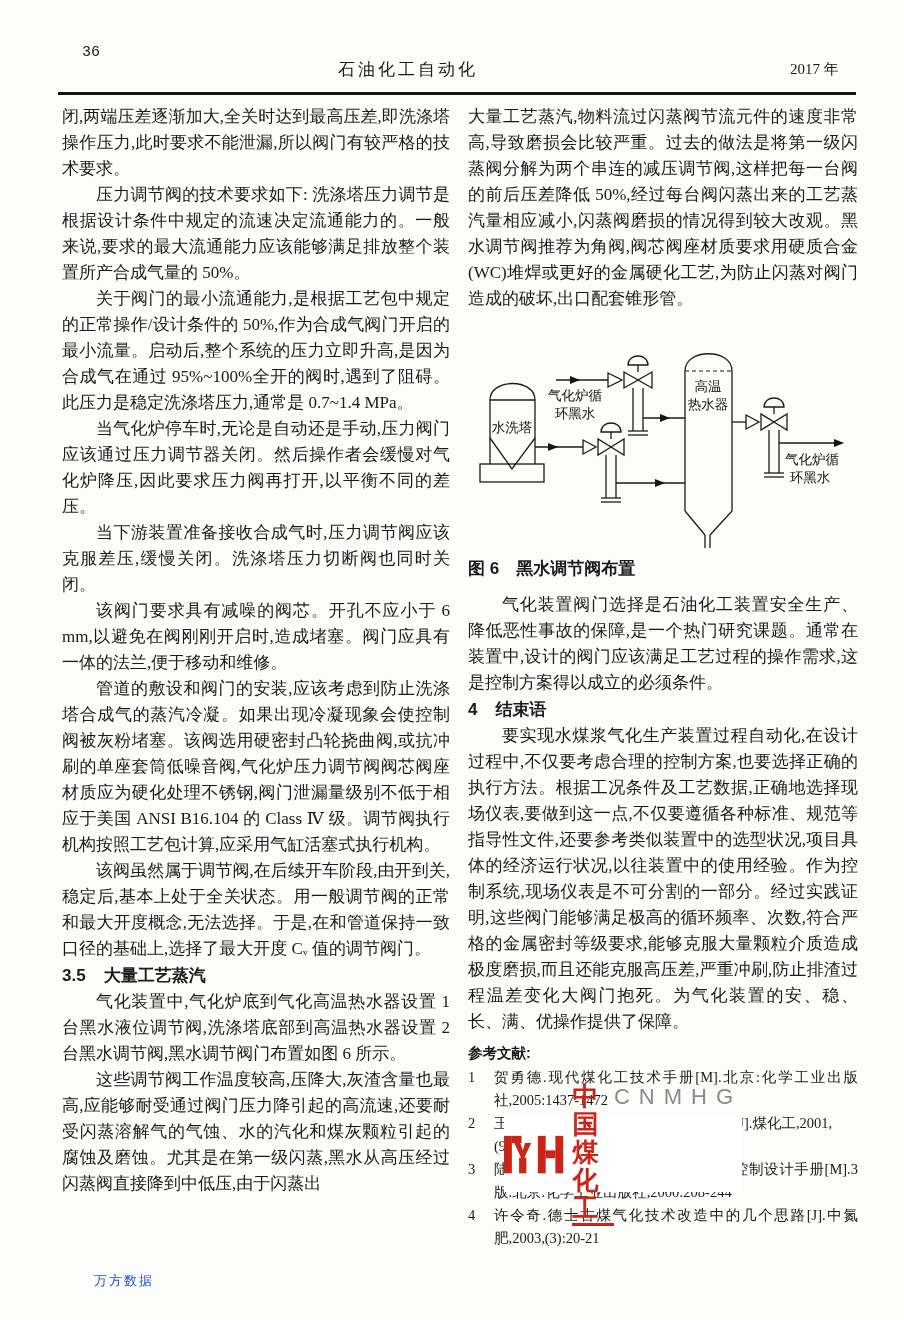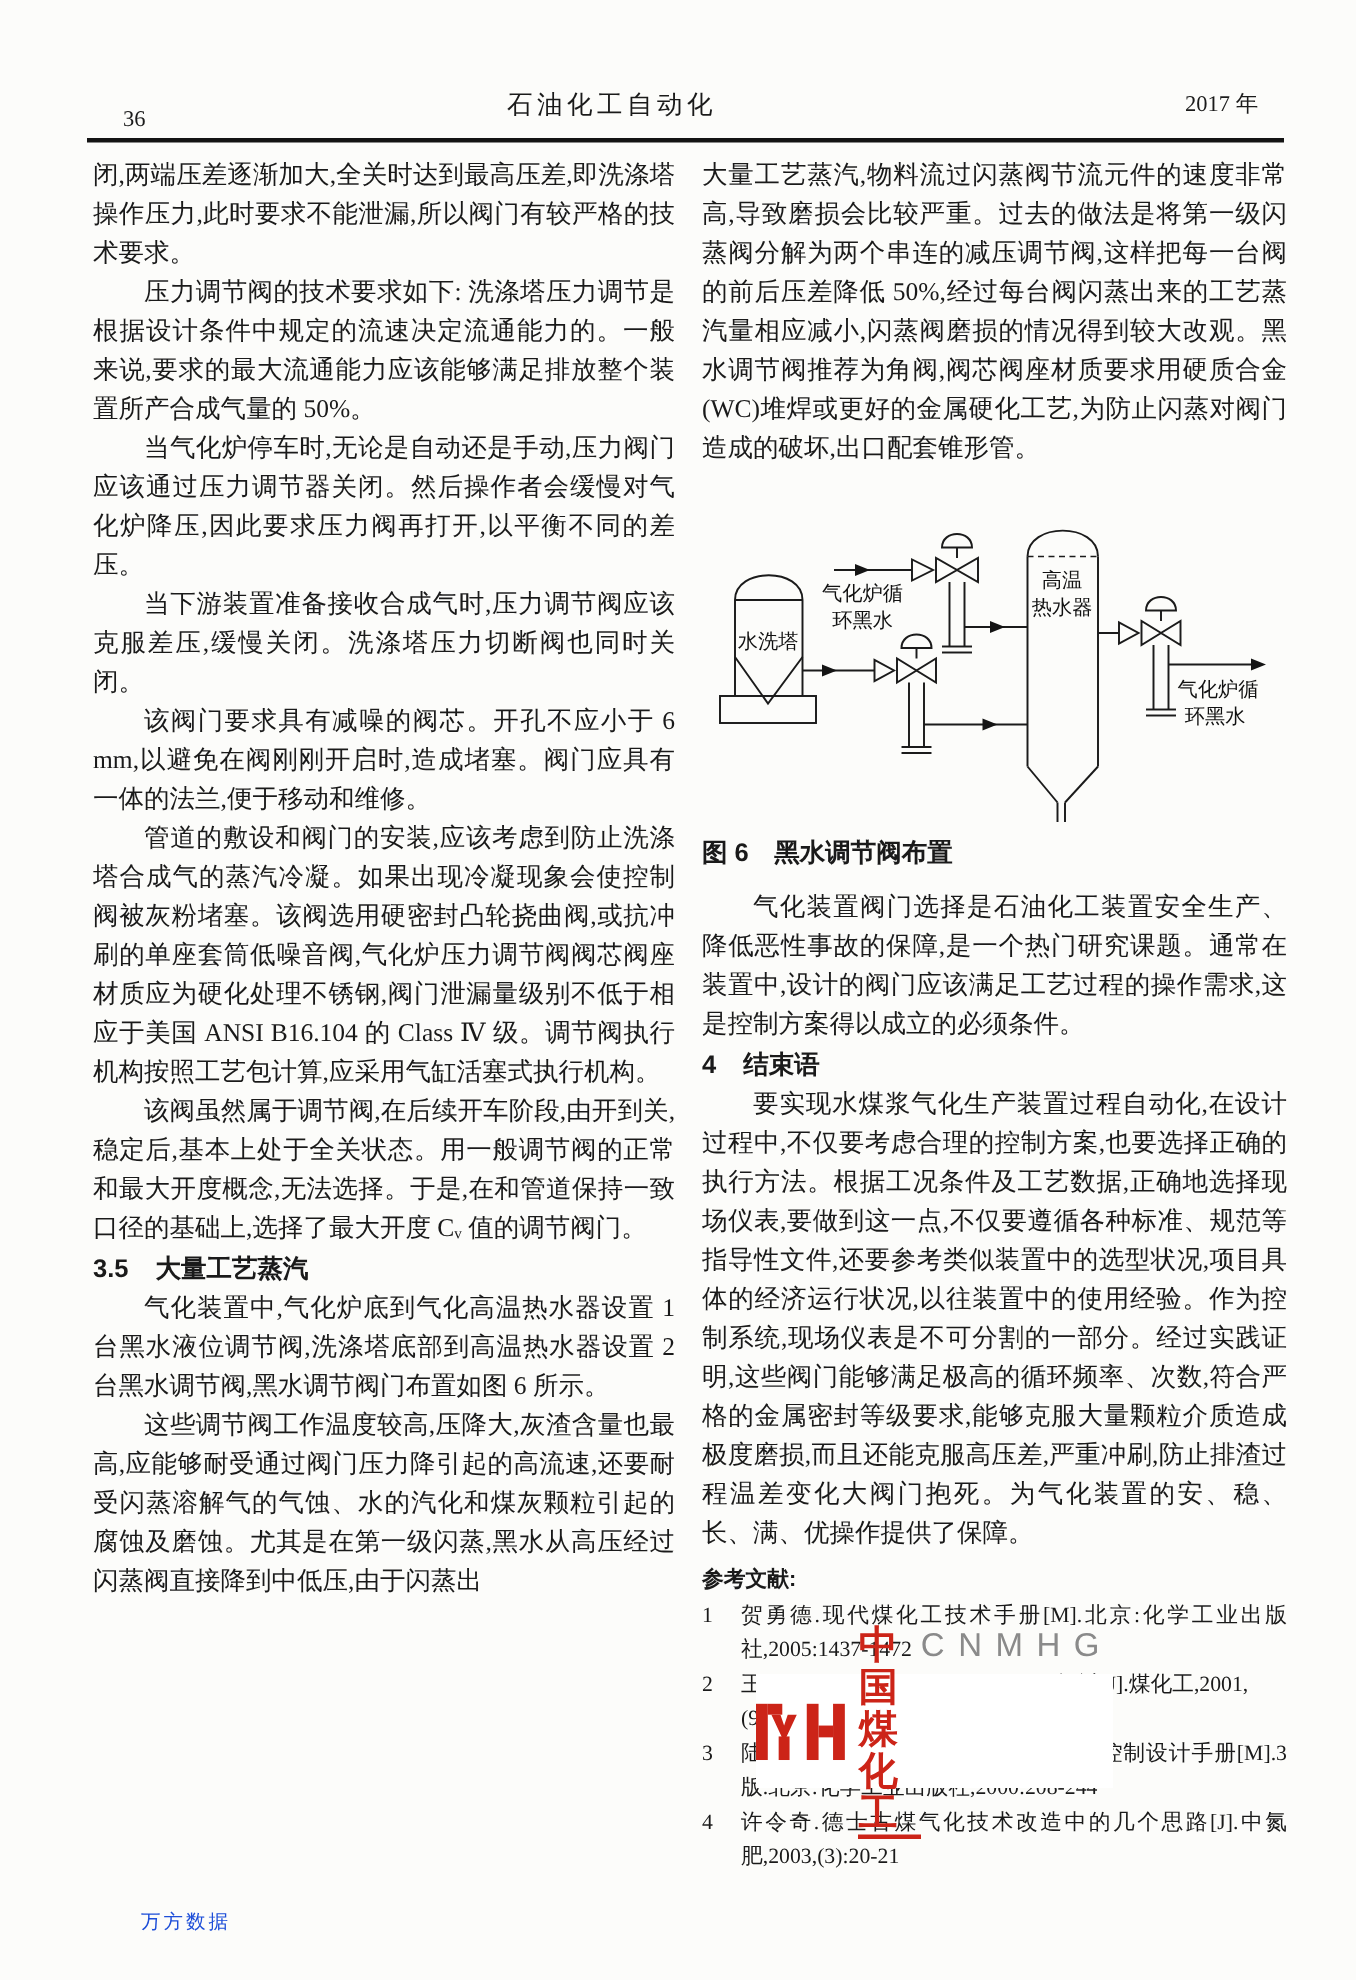--- a/index.html
+++ b/index.html
@@ -2,21 +2,21 @@
 <html><head>
 <meta charset="utf-8">
 <style>
   html,body{margin:0;padding:0;background:#e8e8e8;}
   .page{
     position:relative;width:904px;height:1320px;margin:0 auto;
     background:#fcfcfa;color:#1a1a1a;overflow:hidden;
     font-family:"Liberation Serif","DejaVu Serif",serif;
   }
   
-  .hdr-num{position:absolute;top:72px;left:82px;font-size:15px;}
+  .hdr-num{position:absolute;top:44px;left:82px;font-size:15px;font-family:Liberation Mono, monospace;}
   .hdr-title{position:absolute;top:58px;left:0;width:816px;text-align:center;font-size:17px;letter-spacing:3px;}
   .hdr-year{position:absolute;top:60px;left:790px;font-size:15px;}
   .hdr-rule{position:absolute;top:92px;left:58px;width:798px;height:3px;background:#141414;}
   
   .col{position:absolute;top:104px;width:388px;font-size:17px;line-height:26px;text-align:justify;}
   .col-left{left:62px;}
   .col-right{left:468px;width:390px;}
   .col p{margin:0;}
   p.ind{text-indent:2em;}
   .sec-h{font-family:"Liberation Sans","DejaVu Sans",sans-serif;font-weight:bold;font-size:17px;line-height:27px;margin:0;}
@@ -67,20 +67,21 @@
 <div class="page">
 
   <div class="hdr-num">36</div>
   <div class="hdr-title">石油化工自动化</div>
   <div class="hdr-year">2017 年</div>
   <div class="hdr-rule"></div>
 
   <div class="col col-left">
     <p class="body-p">闭,两端压差逐渐加大,全关时达到最高压差,即洗涤塔操作压力,此时要求不能泄漏,所以阀门有较严格的技术要求。</p>
     <p class="body-p ind">压力调节阀的技术要求如下: 洗涤塔压力调节是根据设计条件中规定的流速决定流通能力的。一般来说,要求的最大流通能力应该能够满足排放整个装置所产合成气量的 50%。</p>
+    <p class="body-p ind">关于阀门的最小流通能力,是根据工艺包中规定的正常操作/设计条件的 50%,作为合成气阀门开启的最小流量。启动后,整个系统的压力立即升高,是因为合成气在通过 95%~100%全开的阀时,遇到了阻碍。此压力是稳定洗涤塔压力,通常是 0.7~1.4 MPa。</p>
     <p class="body-p ind">当气化炉停车时,无论是自动还是手动,压力阀门应该通过压力调节器关闭。然后操作者会缓慢对气化炉降压,因此要求压力阀再打开,以平衡不同的差压。</p>
     <p class="body-p ind">当下游装置准备接收合成气时,压力调节阀应该克服差压,缓慢关闭。洗涤塔压力切断阀也同时关闭。</p>
     <p class="body-p ind">该阀门要求具有减噪的阀芯。开孔不应小于 6 mm,以避免在阀刚刚开启时,造成堵塞。阀门应具有一体的法兰,便于移动和维修。</p>
     <p class="body-p ind">管道的敷设和阀门的安装,应该考虑到防止洗涤塔合成气的蒸汽冷凝。如果出现冷凝现象会使控制阀被灰粉堵塞。该阀选用硬密封凸轮挠曲阀,或抗冲刷的单座套筒低噪音阀,气化炉压力调节阀阀芯阀座材质应为硬化处理不锈钢,阀门泄漏量级别不低于相应于美国 ANSI B16.104 的 Class Ⅳ 级。调节阀执行机构按照工艺包计算,应采用气缸活塞式执行机构。</p>
     <p class="body-p ind">该阀虽然属于调节阀,在后续开车阶段,由开到关,稳定后,基本上处于全关状态。用一般调节阀的正常和最大开度概念,无法选择。于是,在和管道保持一致口径的基础上,选择了最大开度 Cᵥ 值的调节阀门。</p>
     <p class="sec-h">
       <span>3.5</span><span class="sec-t">大量工艺蒸汽</span>
     </p>
     <p class="body-p ind">气化装置中,气化炉底到气化高温热水器设置 1 台黑水液位调节阀,洗涤塔底部到高温热水器设置 2 台黑水调节阀,黑水调节阀门布置如图 6 所示。</p>
     <p class="body-p ind">这些调节阀工作温度较高,压降大,灰渣含量也最高,应能够耐受通过阀门压力降引起的高流速,还要耐受闪蒸溶解气的气蚀、水的汽化和煤灰颗粒引起的腐蚀及磨蚀。尤其是在第一级闪蒸,黑水从高压经过闪蒸阀直接降到中低压,由于闪蒸出</p>

